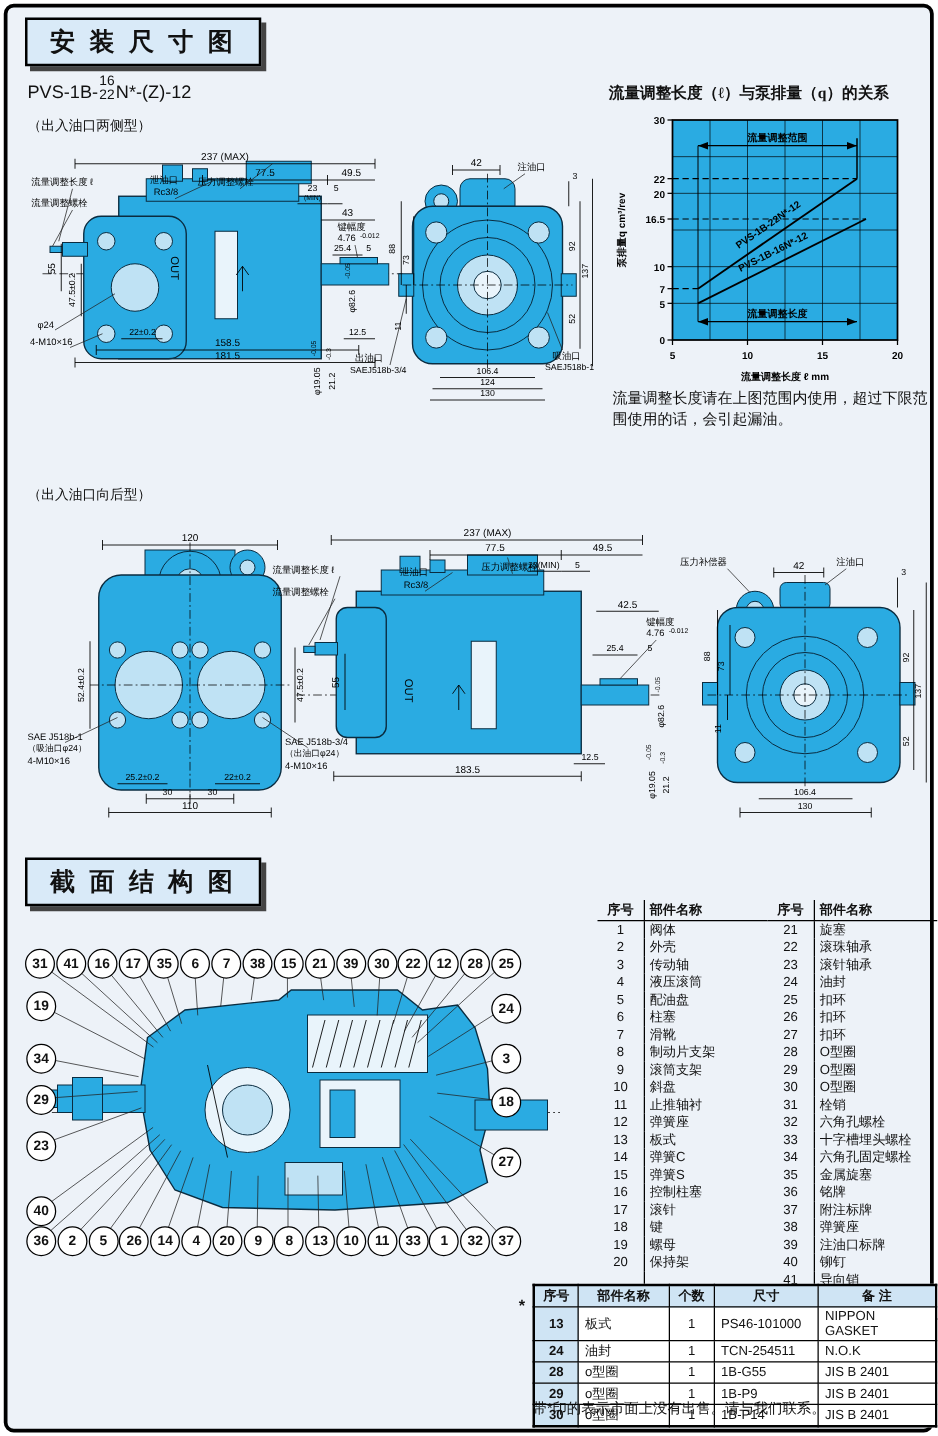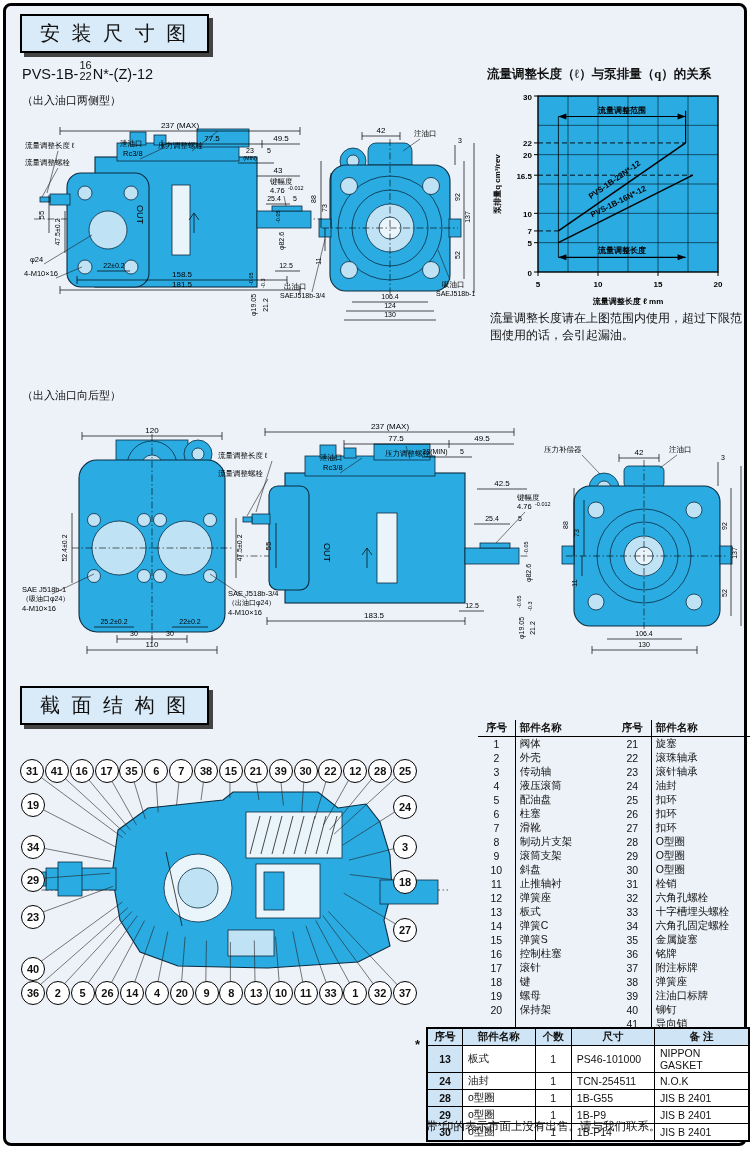--- a/index.html
+++ b/index.html
@@ -1,21 +1,21 @@
 <!DOCTYPE html>
 <html><head>
 <meta charset="utf-8">
 <style>
   html{background:#fff;}
   body{margin:0;width:750px;height:1149px;position:relative;background:#fff;
        font-family:"Liberation Sans","DejaVu Sans",sans-serif;color:#111;overflow:hidden;}
   .frame{position:absolute;left:3px;top:3px;width:738px;height:1137px;border:3px solid #000;
          border-radius:8px;background:#edf2f8;}
   .hdrbox{position:absolute;background:#d9eaf8;border:2px solid #000;box-shadow:4px 4px 0 #444;
-          padding:4px 18px;font-size:20px;font-weight:normal;letter-spacing:3px;white-space:nowrap;}
+          padding:4px 18px;font-size:20px;font-weight:bold;letter-spacing:3px;white-space:nowrap;}
   .model{position:absolute;font-size:14.5px;display:flex;align-items:center;}
   .frac{display:inline-flex;flex-direction:column;font-size:11px;line-height:1.02;text-align:center;margin:0 1px;}
   .sub{position:absolute;font-size:11px;}
   .chart-title{position:absolute;font-size:12.5px;font-weight:bold;white-space:nowrap;font-family:Liberation Serif, serif;}
   .chart-note{position:absolute;font-size:12px;line-height:1.45;width:252px;}
   svg{position:absolute;overflow:visible;}
   svg text{font-size:8px;fill:#000;font-family:inherit;}
   .f7{font-size:7px;} .f75{font-size:7.5px;} .f9{font-size:9px;} .f55{font-size:5.5px;}
   .dim{stroke:#000;stroke-width:0.7;fill:none;}
   .ld{stroke:#222;stroke-width:0.6;fill:none;}

